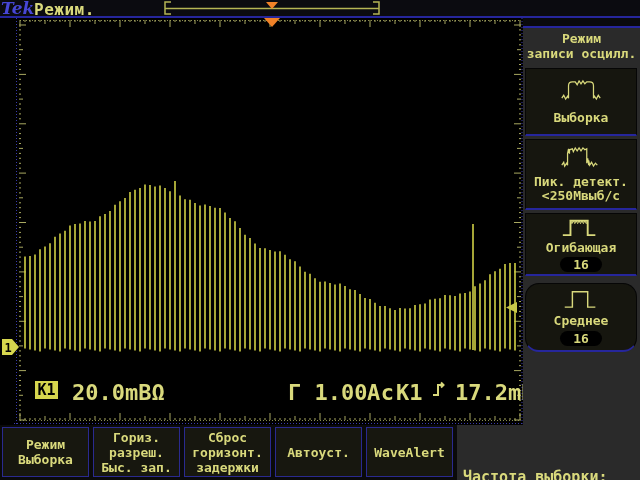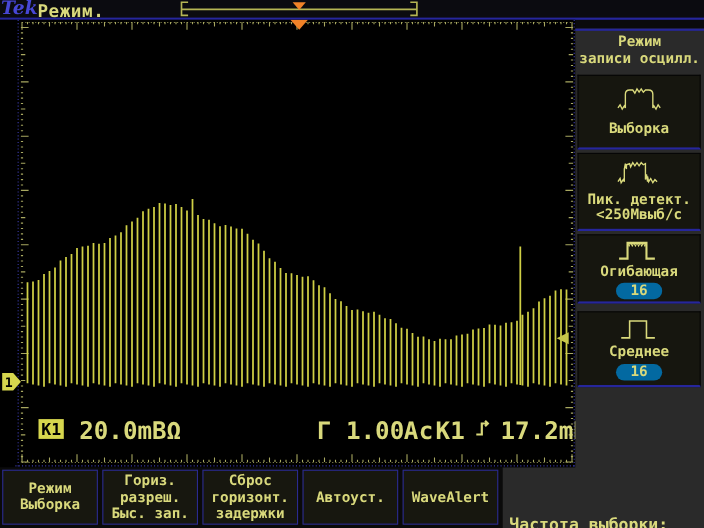--- a/index.html
+++ b/index.html
@@ -23,21 +23,21 @@
   .ch-badge{position:absolute;left:35px;top:363px;width:23px;height:18px;background:#d6d64e;
     color:#000;font-size:15px;text-align:center;line-height:18px;}
   
   .rpanel{position:absolute;left:523px;top:26px;width:117px;height:454px;background:#2a2a2a;
     border-top:2px solid #26269c;box-sizing:border-box;}
   .rpanel-title{margin-top:3px;text-align:center;font-size:13px;line-height:15px;}
   .rmenu-item{position:absolute;left:2px;width:112px;background:#16160f;
     border:1px solid #060606;border-bottom:2px solid #26269c;box-sizing:border-box;
     display:flex;flex-direction:column;align-items:center;justify-content:space-evenly;
     font-size:13px;line-height:14px;text-align:center;}
-  .pill{background:#0369a1;border-radius:8px;padding:0 13px;font-size:13px;line-height:15px;}
+  .pill{background:#000000;border-radius:8px;padding:0 13px;font-size:13px;line-height:15px;}
   .icon{display:block;}
   
   .bottombar{position:absolute;left:0;top:425px;width:457px;height:55px;background:#0a0a0a;}
   .corner{position:absolute;left:457px;top:425px;width:183px;height:55px;background:#2a2a2a;}
   .bbtn{position:absolute;top:2px;width:87px;height:50px;background:#17170f;
     border:1px solid #2a2a8f;box-sizing:border-box;
     display:flex;flex-direction:column;align-items:center;justify-content:center;
     font-size:13px;line-height:15px;text-align:center;color:#d9d97c;}
   .freq{position:absolute;left:6px;top:7px;font-size:15px;line-height:18px;white-space:pre;}
 </style>
@@ -114,21 +114,21 @@
 
     <div class="rmenu-item" style="top:185px;height:63px;">
       <svg class="icon" width="44" height="22" viewBox="0 0 44 23">
         <path d="M3,20 L11,20 L11,5 L29,5 L29,20 L37,20" fill="none" stroke="#d9d97c" stroke-width="2"></path>
         <path d="M11,5 l1.5,3 1.5,-3 1.5,3 1.5,-3 1.5,3 1.5,-3 1.5,3 1.5,-3 1.5,3 1.5,-3 1.5,3 1.5,-3" fill="none" stroke="#d9d97c" stroke-width="1"></path>
       </svg>
       <span>Огибающая</span>
       <span class="pill">16</span>
     </div>
 
-    <div class="rmenu-item" style="top:255px;height:69px;">
+    <div class="rmenu-item" style="top:255px;height:69px;border-radius:14px;">
       <svg class="icon" width="44" height="22" viewBox="0 0 44 23">
         <path d="M5,20 L13,20 L13,4 L29,4 L29,20 L37,20" fill="none" stroke="#d9d97c" stroke-width="1.5"></path>
       </svg>
       <span>Среднее</span>
       <span class="pill">16</span>
     </div>
   </div>
 
   <div class="bottombar">
     <div class="bbtn" style="left:2px;">

